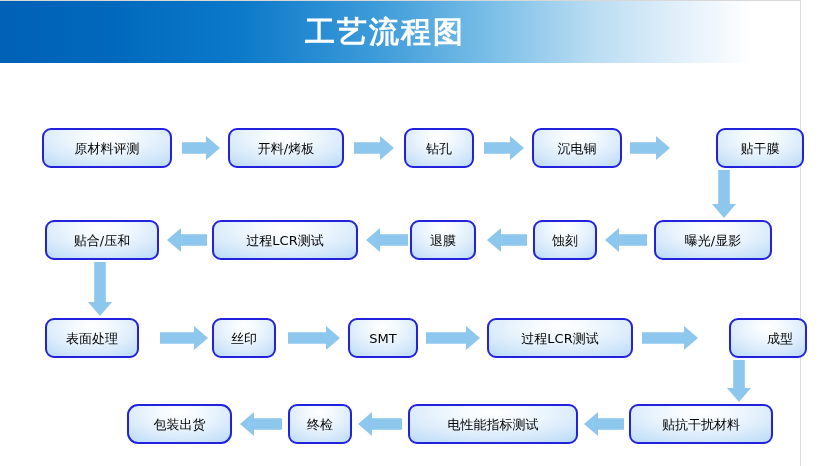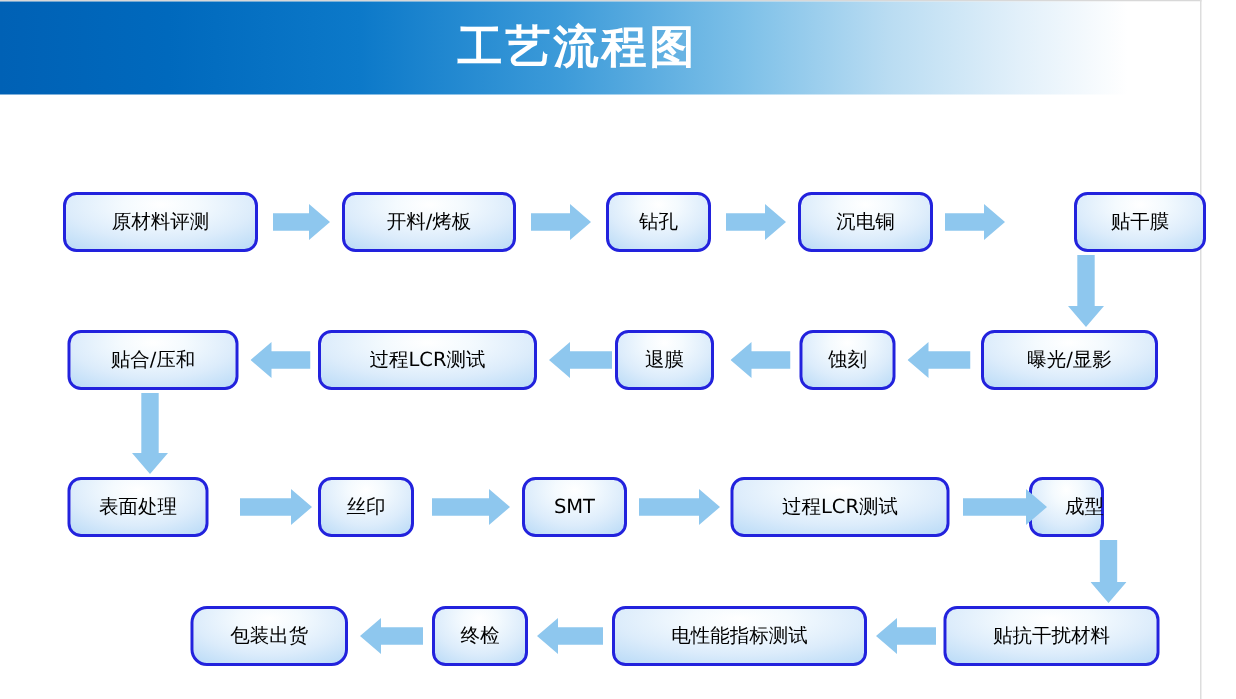--- a/index.html
+++ b/index.html
@@ -117,21 +117,21 @@
       <div class="node" style="left: 680px; top: 128px; width: 88px; height: 40px; margin-left: 36px;">贴干膜</div>
       <div class="node" style="left: 45px; top: 220px; width: 114px; height: 40px;">贴合/压和</div>
       <div class="node" style="left: 212px; top: 220px; width: 146px; height: 40px;">过程LCR测试</div>
       <div class="node" style="left: 410px; top: 220px; width: 66px; height: 40px;">退膜</div>
       <div class="node" style="left: 533px; top: 220px; width: 64px; height: 40px;">蚀刻</div>
       <div class="node" style="left: 654px; top: 220px; width: 118px; height: 40px;">曝光/显影</div>
       <div class="node" style="left: 45px; top: 318px; width: 94px; height: 40px;">表面处理</div>
       <div class="node" style="left: 212px; top: 318px; width: 64px; height: 40px;">丝印</div>
       <div class="node" style="left: 348px; top: 318px; width: 70px; height: 40px;">SMT</div>
       <div class="node" style="left: 487px; top: 318px; width: 146px; height: 40px;">过程LCR测试</div>
-      <div class="node" style="left: 686px; top: 318px; width: 50px; height: 40px; padding-left: 24px;">成型</div>
+      <div class="node" style="left: 729px; top: 318px; width: 78px; height: 40px; padding-left: 24px;">成型</div>
       <div class="node" style="left: 127px; top: 404px; width: 105px; height: 40px; border-radius: 11px;">包装出货</div>
       <div class="node" style="left: 288px; top: 404px; width: 64px; height: 40px;">终检</div>
       <div class="node" style="left: 408px; top: 404px; width: 170px; height: 40px;">电性能指标测试</div>
       <div class="node" style="left: 629px; top: 404px; width: 144px; height: 40px;">贴抗干扰材料</div>
     </div>
   <div id="arrows-layer">
       <div class="arrow" style="left: 182px; top: 136px; width: 38px; height: 24px;">
         <svg width="38" height="24" viewBox="0 0 38 24">
           <path d="M0,6.203999999999999 L24,6.203999999999999 L24,0 L38,12 L24,24 L24,17.796 L0,17.796 Z" fill="#8ec7ee"></path>
         </svg>

